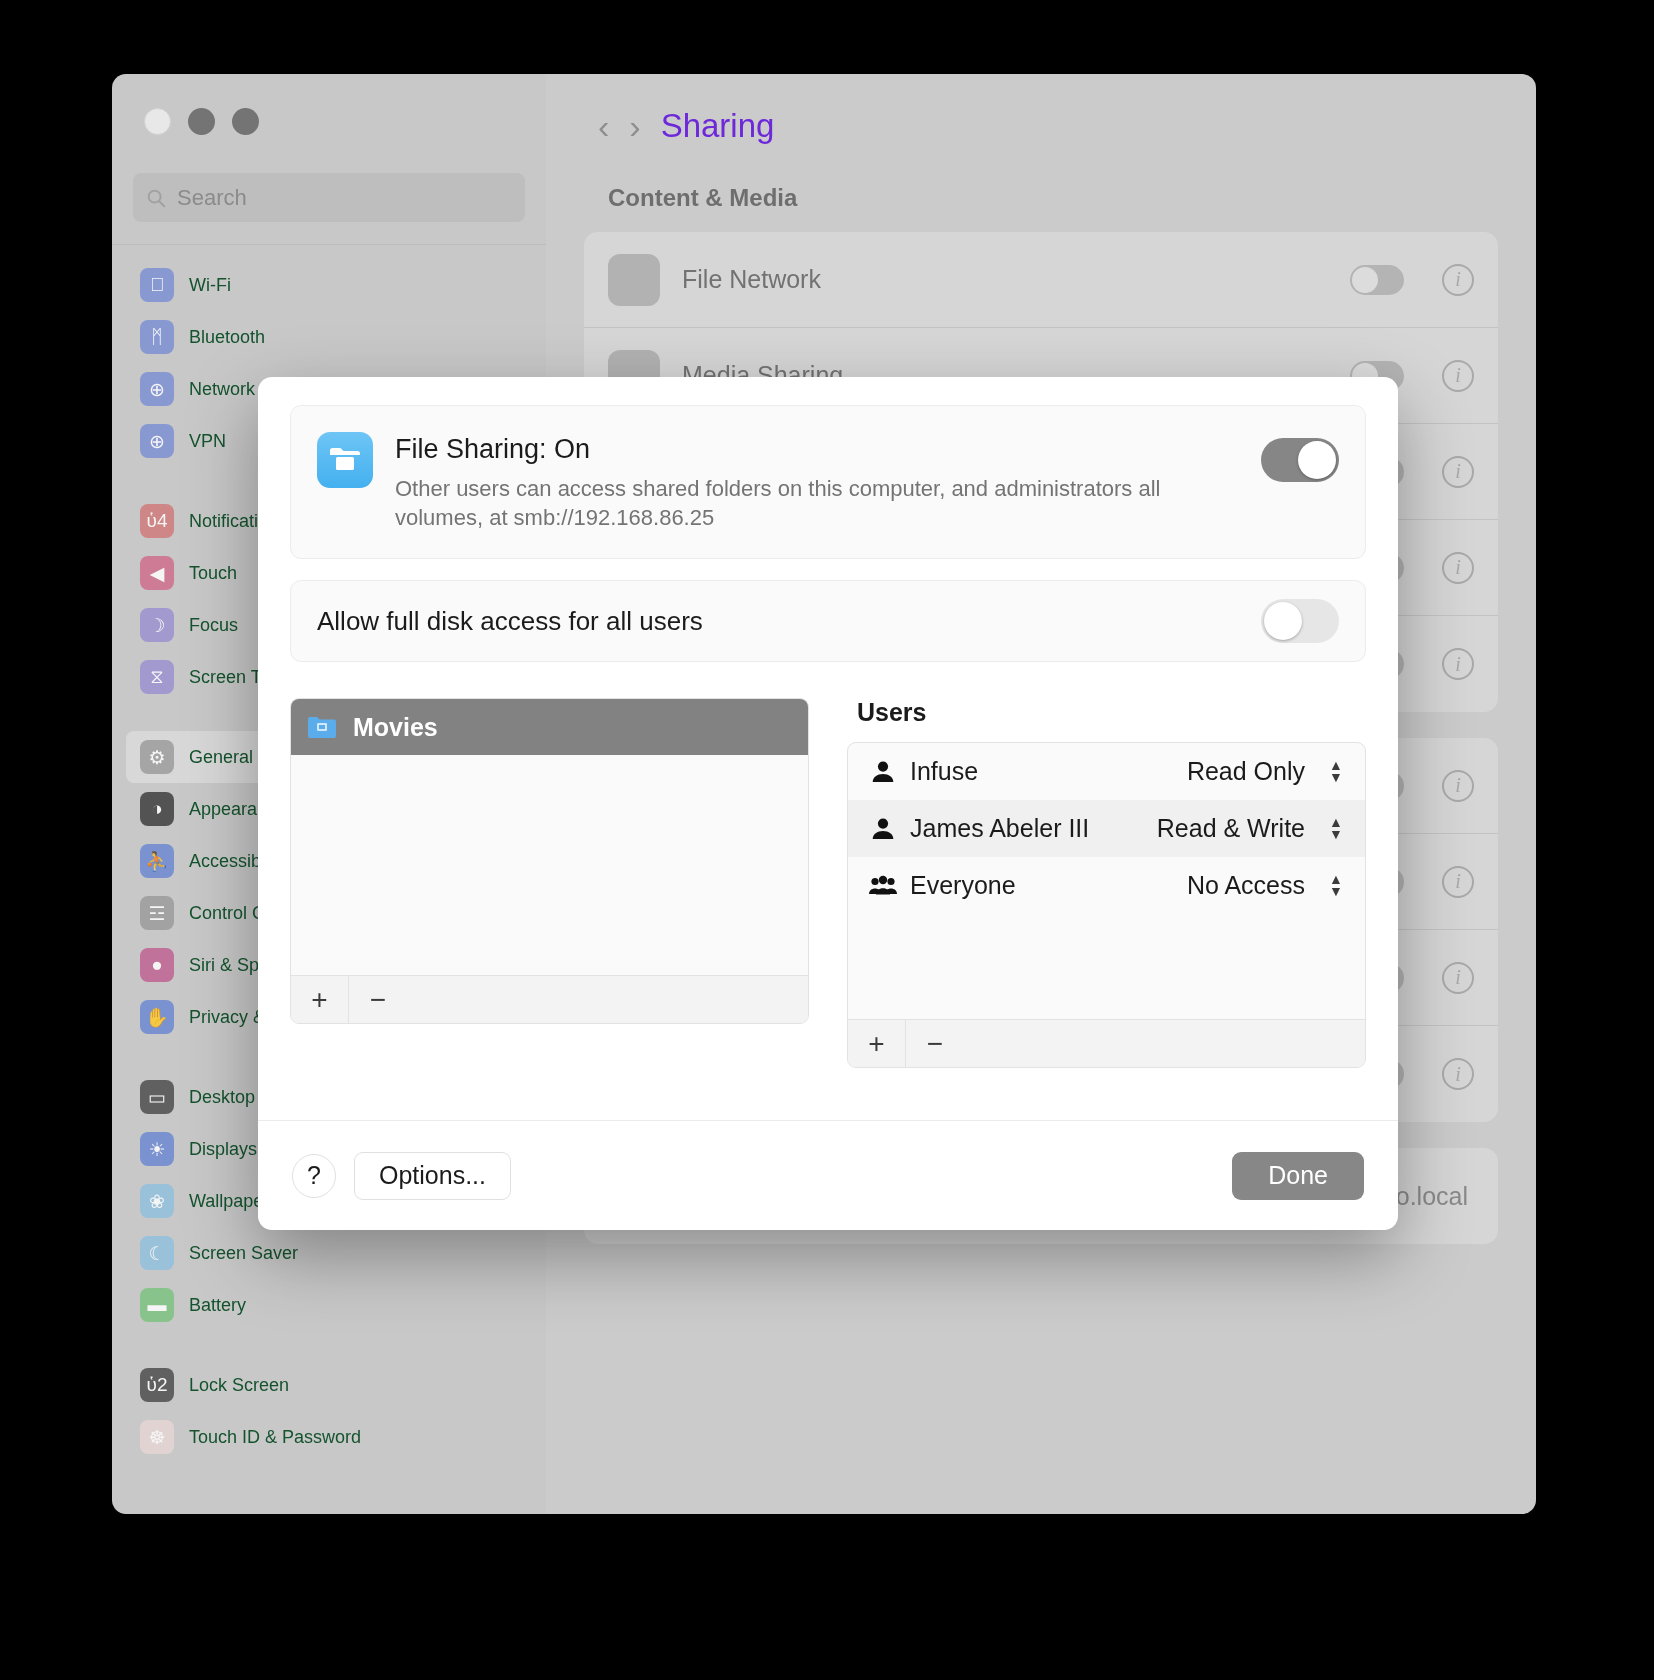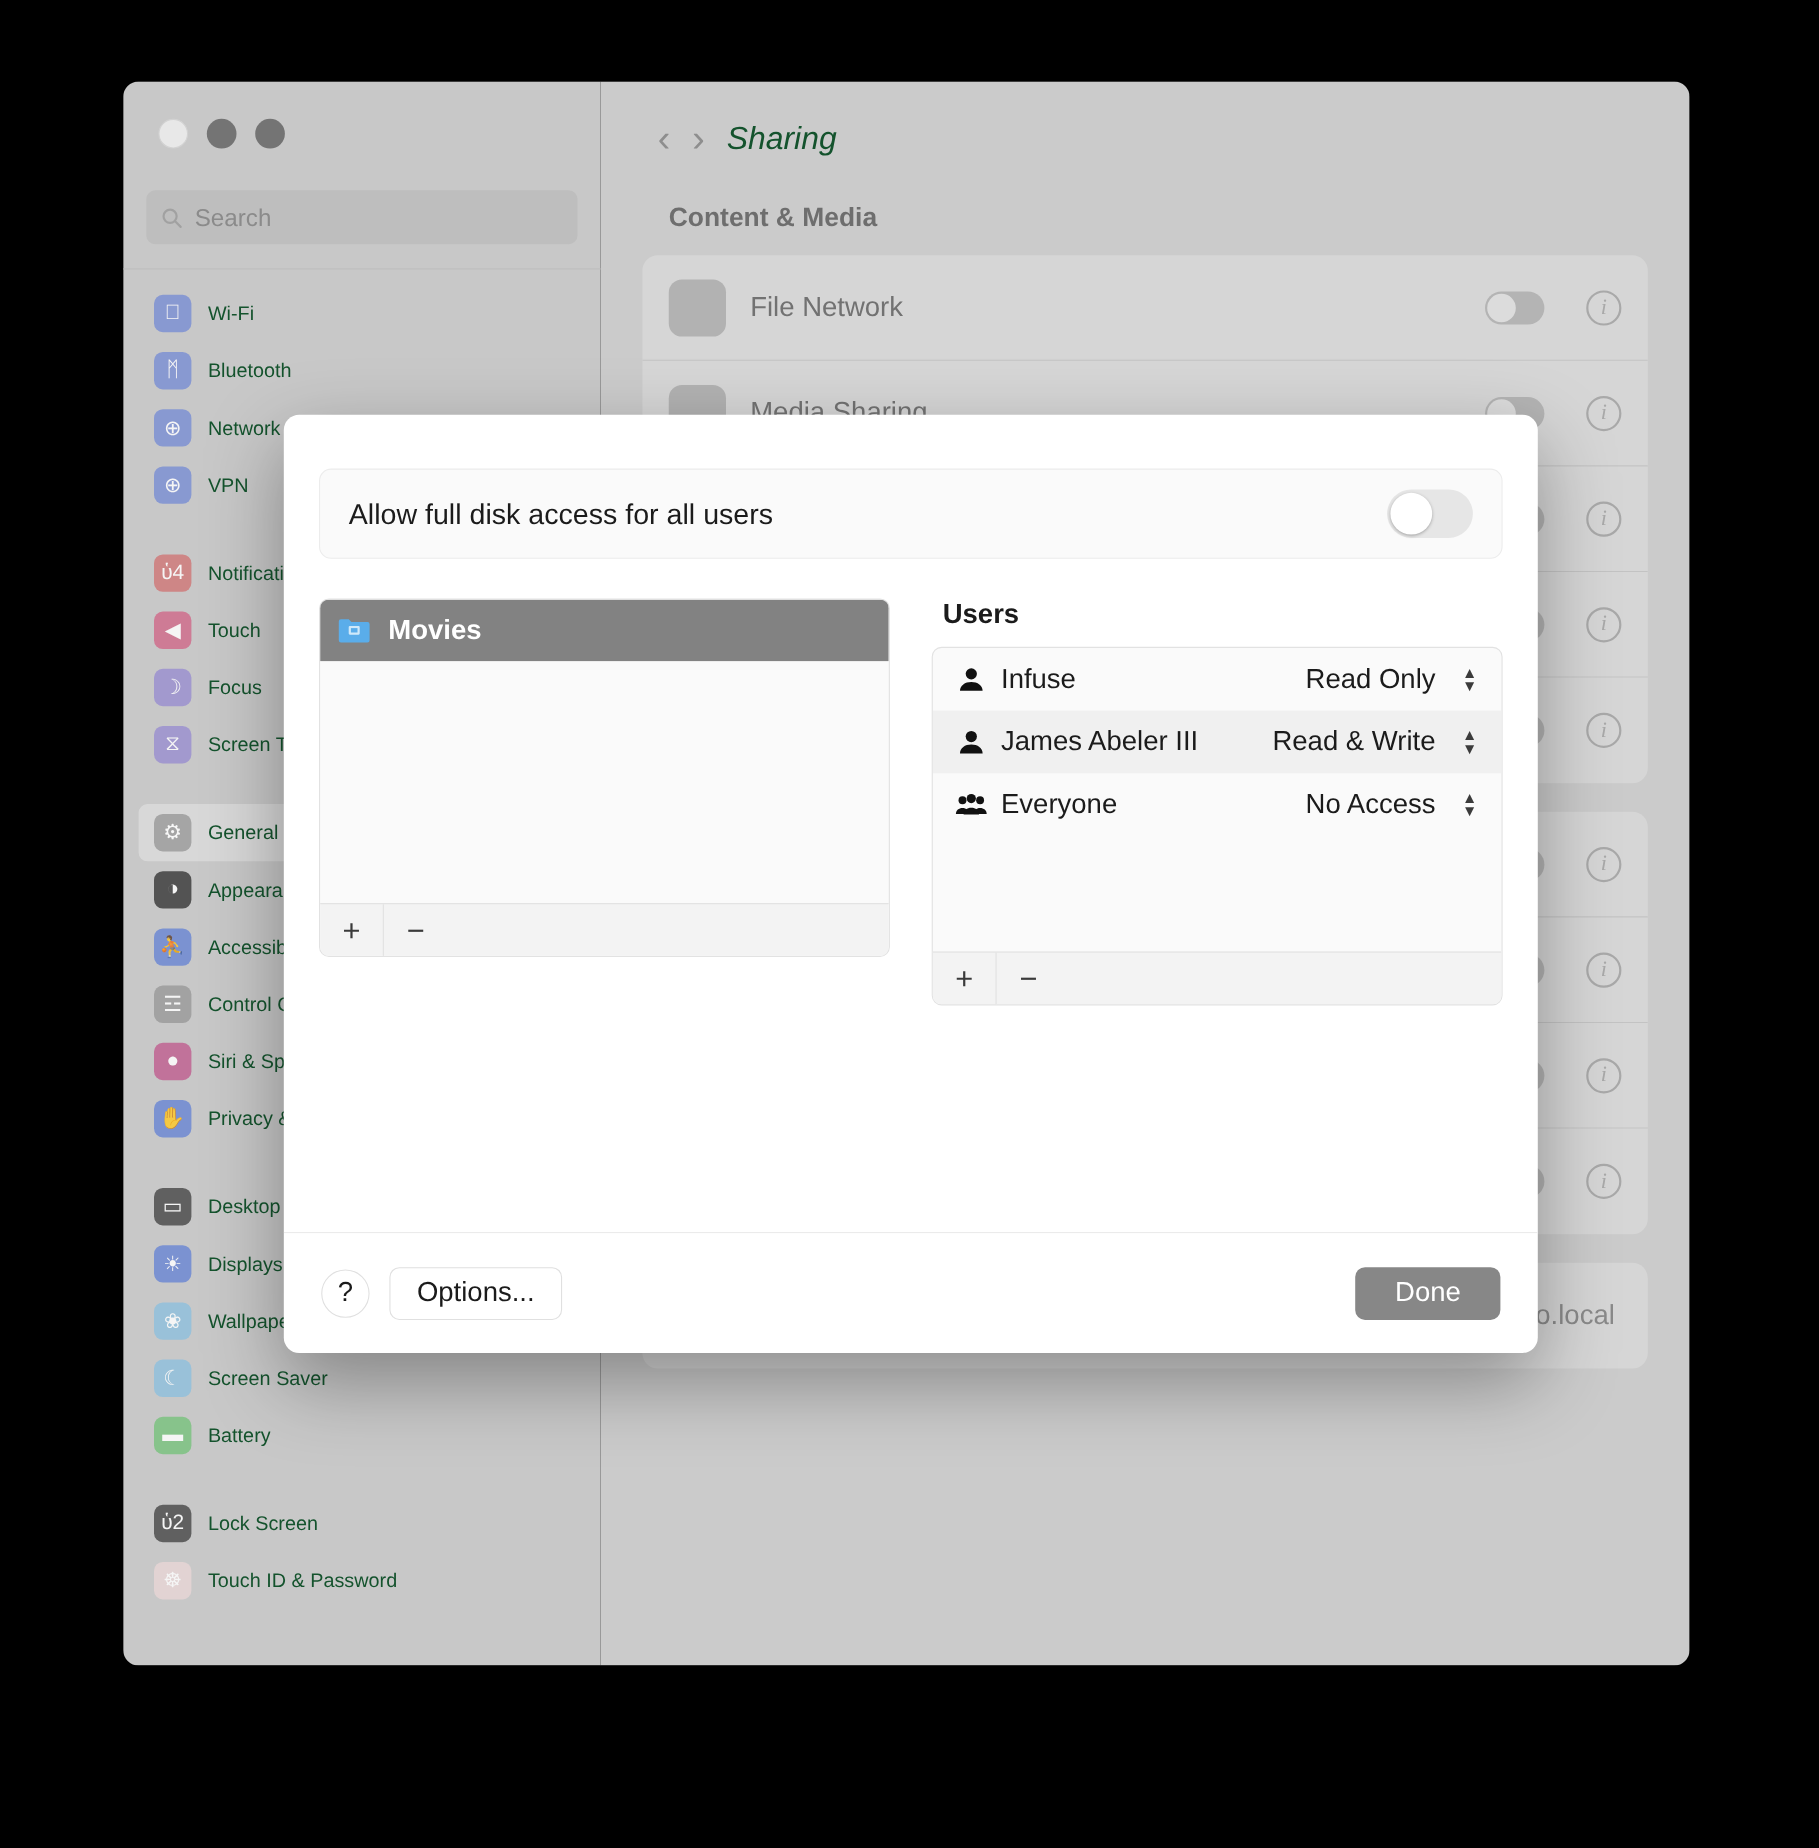--- a/index.html
+++ b/index.html
@@ -85,21 +85,21 @@
     position: relative;
     padding: 0 38px;
   }
   #toolbar {
     display: flex; align-items: center;
     gap: 20px;
     height: 104px;
     padding-left: 14px;
   }
   .chev { font-size: 34px; color: #8e8e8e; line-height: 1; }
-  #page-title { font-size: 29px; color: #14532d; font-weight: 400; font-style: italic; }
+  #page-title { font-size: 33px; color: #6d28d9; font-weight: 400; }
 
   .section-header {
     font-size: 24px; color: #6e6e6e; font-weight: 700;
     padding: 6px 0 20px 24px;
   }
   .card {
     background: rgba(255,255,255,.22);
     border-radius: 14px;
     overflow: hidden;
   }
@@ -465,20 +465,33 @@
         <span class="host-label">Local hostname</span>
         <span class="host-value">James-MacBook-Pro.local</span>
       </div>
     </div>
   </div>
 </div>
 
 <div id="sheet">
   <div id="sheet-body">
 
+    <div class="panel" id="fs-panel">
+      <div id="fs-icon">
+        <svg class="folder" viewBox="0 0 32 26" fill="#ffffff">
+          <path d="M1 4.5a2.5 2.5 0 0 1 2.5-2.5h8l3 3h14A2.5 2.5 0 0 1 31 7.5V9H1z"></path>
+          <rect x="7" y="11" width="18" height="13" rx="1.6"></rect>
+        </svg>
+      </div>
+      <div id="fs-text">
+        <div id="fs-title">File Sharing: On</div>
+        <div id="fs-desc">Other users can access shared folders on this computer, and administrators all volumes, at smb://192.168.86.25</div>
+      </div>
+      <div class="toggle on"></div>
+    </div>
 
     <div class="panel" id="disk-panel">
       <span id="disk-label">Allow full disk access for all users</span>
       <div class="toggle off"></div>
     </div>
 
     <div id="lists">
 
       <div class="list-col">
         <div class="list-box">

